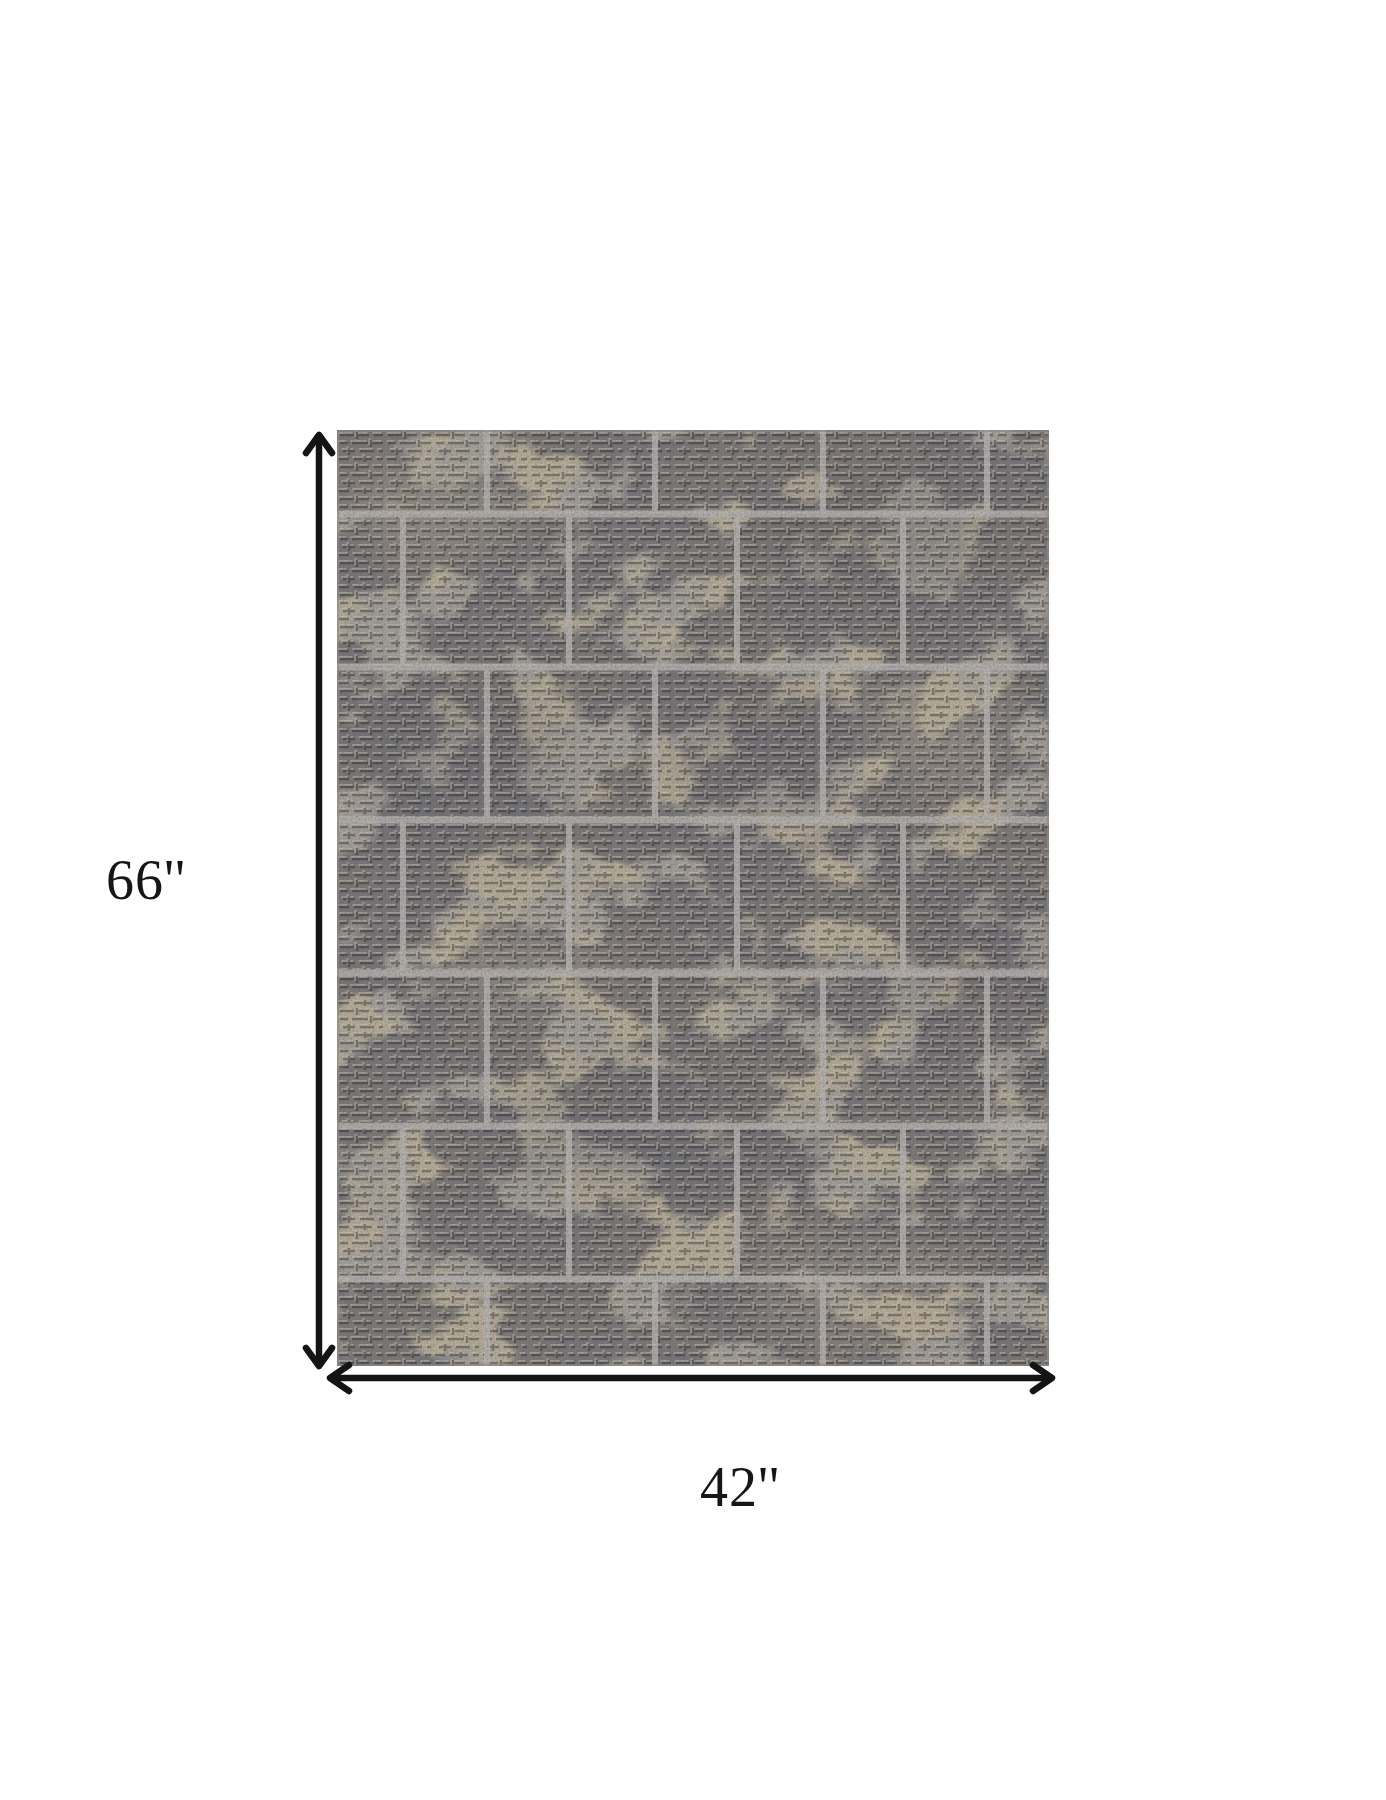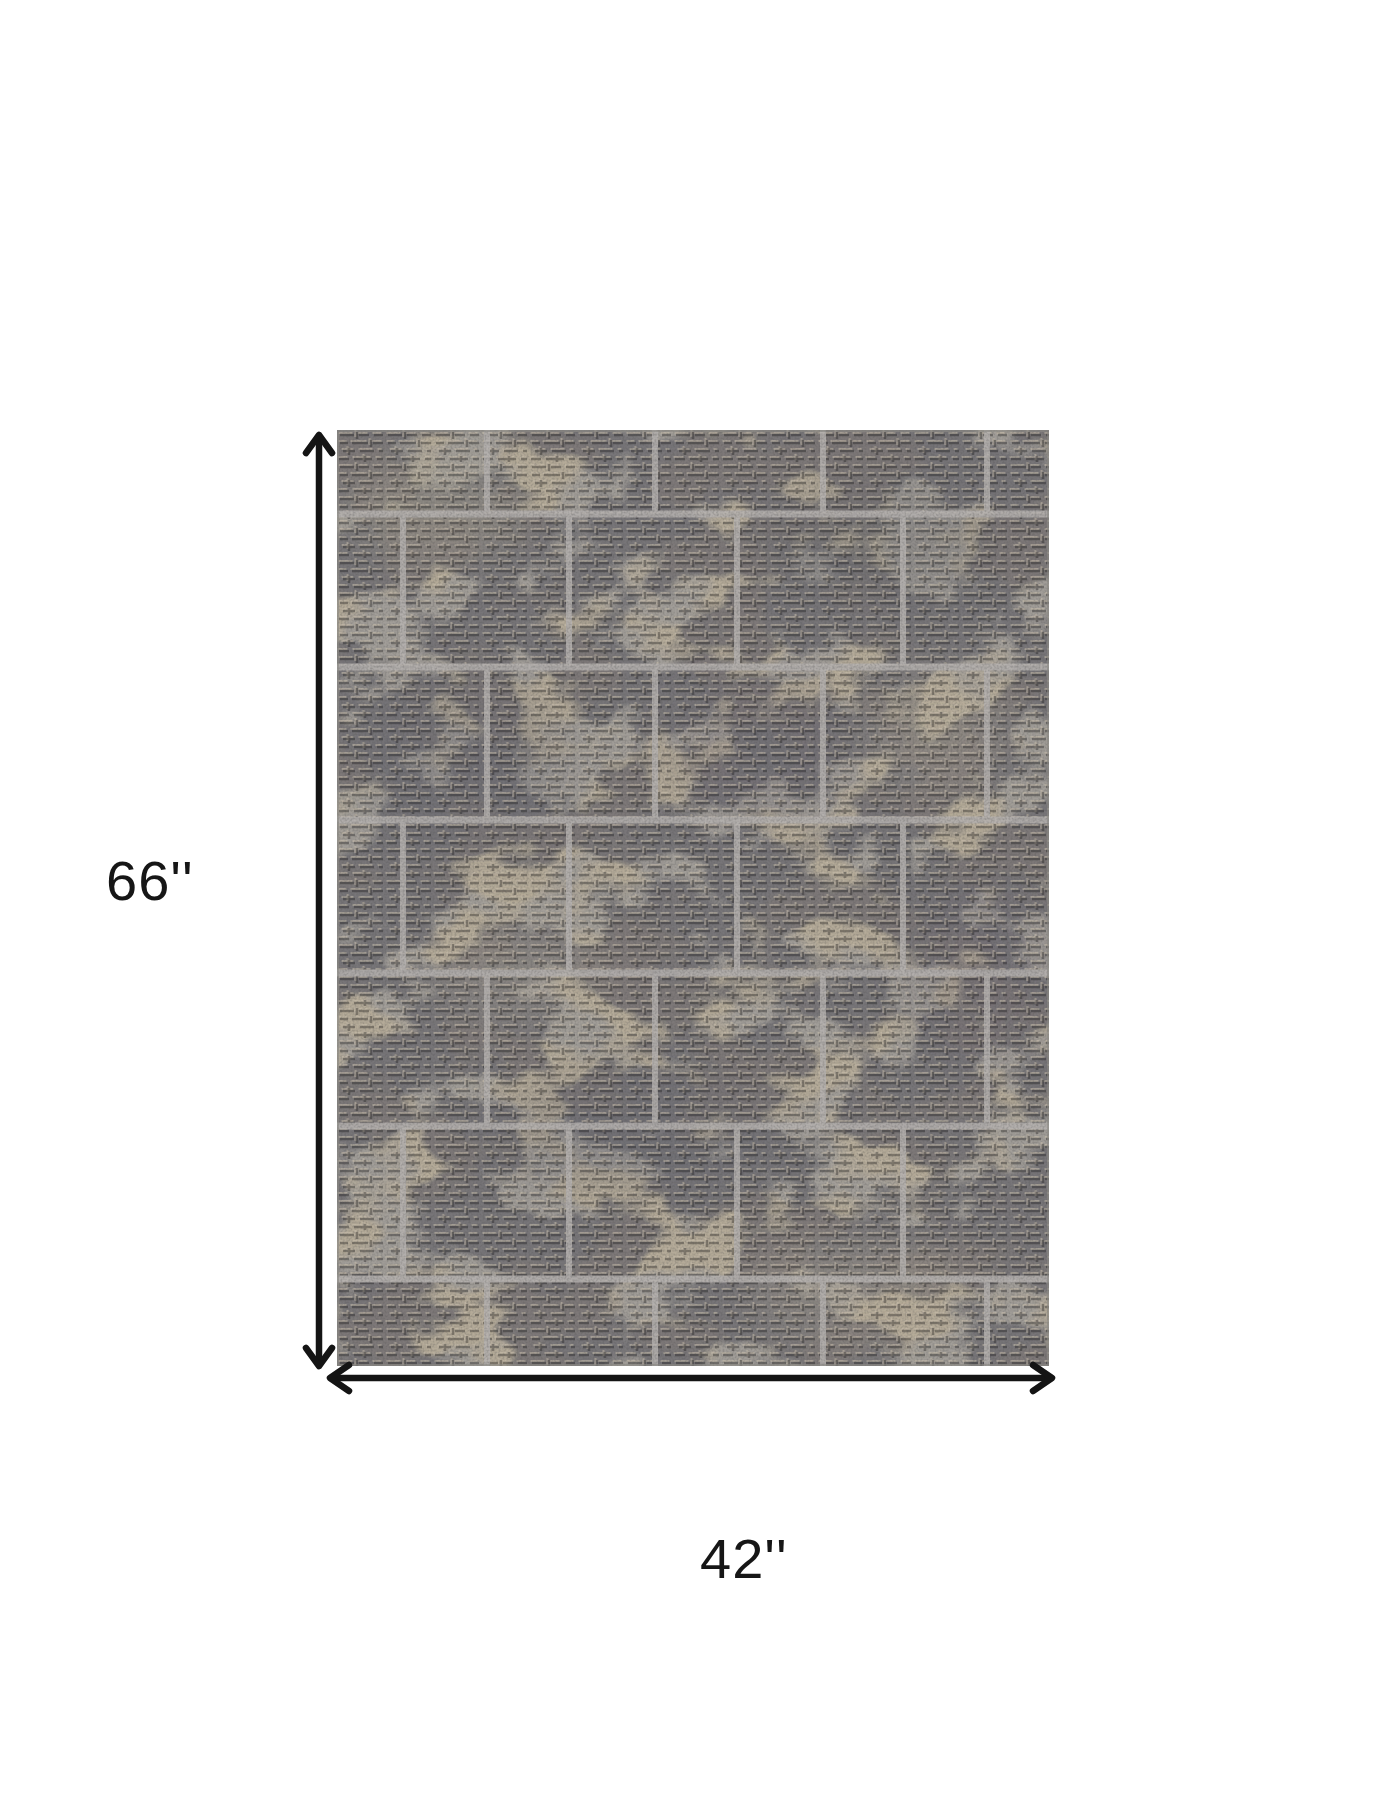--- a/index.html
+++ b/index.html
@@ -5,21 +5,21 @@
   html, body {
     margin: 0;
     padding: 0;
     background: #ffffff;
   }
   .page {
     position: relative;
     width: 1386px;
     height: 1800px;
     background: var(--background, #ffffff);
-    font-family: Liberation Sans, sans-serif;
+    font-family: Liberation Serif, serif;
     overflow: hidden;
   }
   .rug-svg {
     position: absolute;
     left: 337px;
     top: 430px;
     width: 712px;
     height: 936px;
     display: block;
   }
@@ -41,21 +41,21 @@
   }
   .dim-label {
     position: absolute;
     color: var(--label-text, #161616);
     font-size: 56px;
     letter-spacing: 1px;
     white-space: nowrap;
     user-select: none;
   }
   .height-label { left: 106px; top: 848px; }
-  .width-label  { left: 700px; top: 1526px; }
+  .width-label  { left: 700px; top: 1455px; }
 
   
   .rug-base      { fill: var(--rug-base, #a19d98); }
   .rug-border    { fill: none; stroke: var(--rug-edge, #8a8884); stroke-width: 2; opacity: .6; }
   .groove-stroke { stroke: var(--rug-groove, #5e5d60); stroke-width: 2.6; fill: none; }
   .hilite-stroke { stroke: var(--rug-highlight, #c6bcaa); stroke-width: 2.2; fill: none; }
   .grid-line     { stroke: var(--rug-grid-line, #b5b2af); fill: none; opacity: .85; }
   .patch-dark    { fill: var(--rug-dark-patch, #65646a); }
   .patch-light   { fill: var(--rug-light-patch, #b9b09d); }
 </style>

